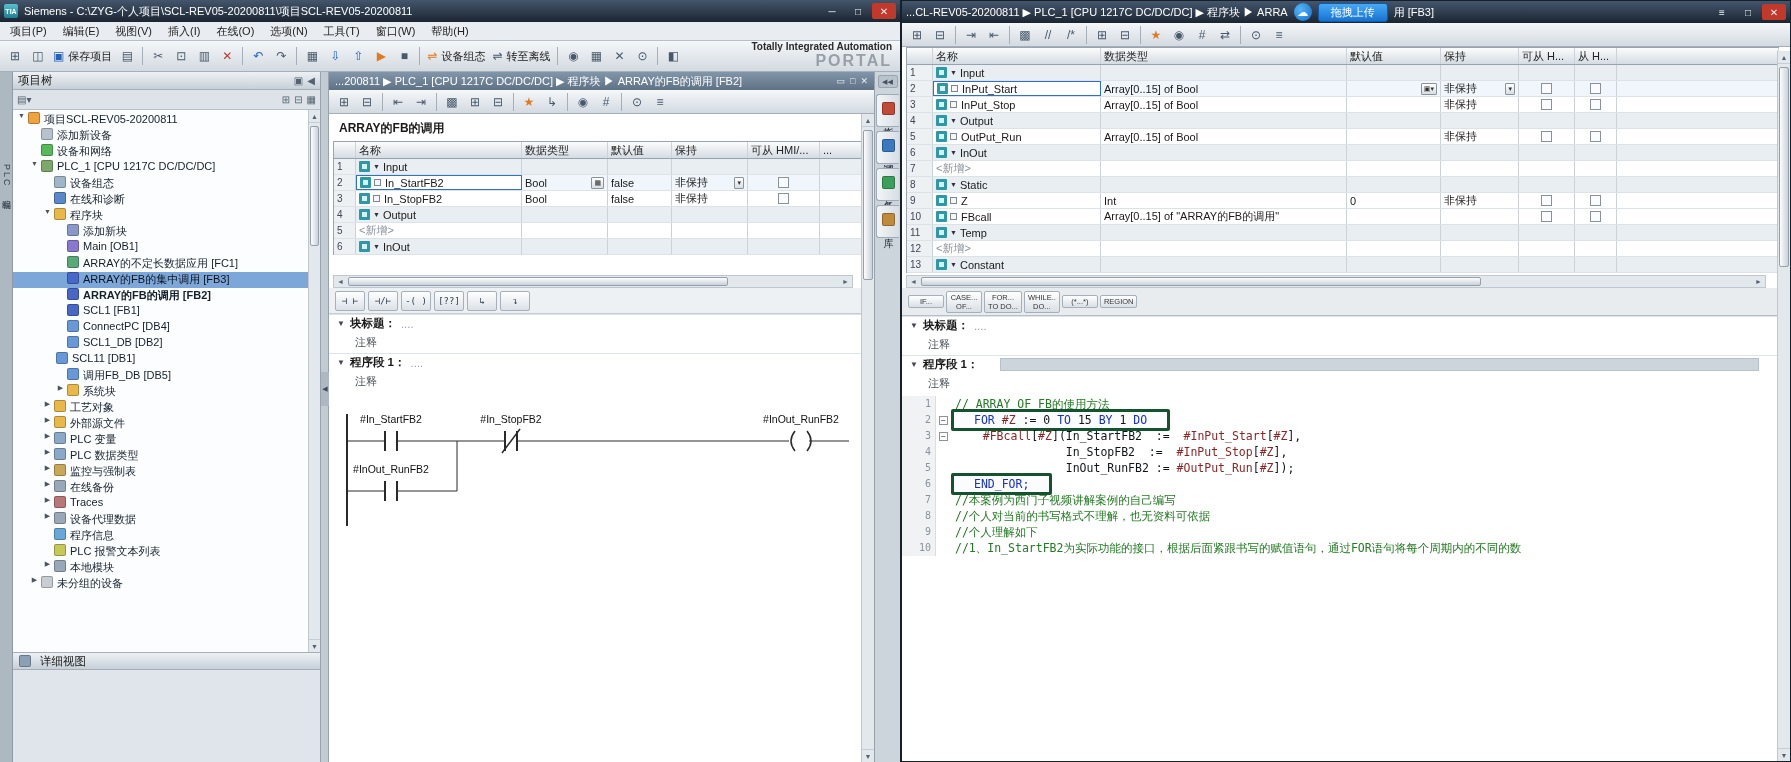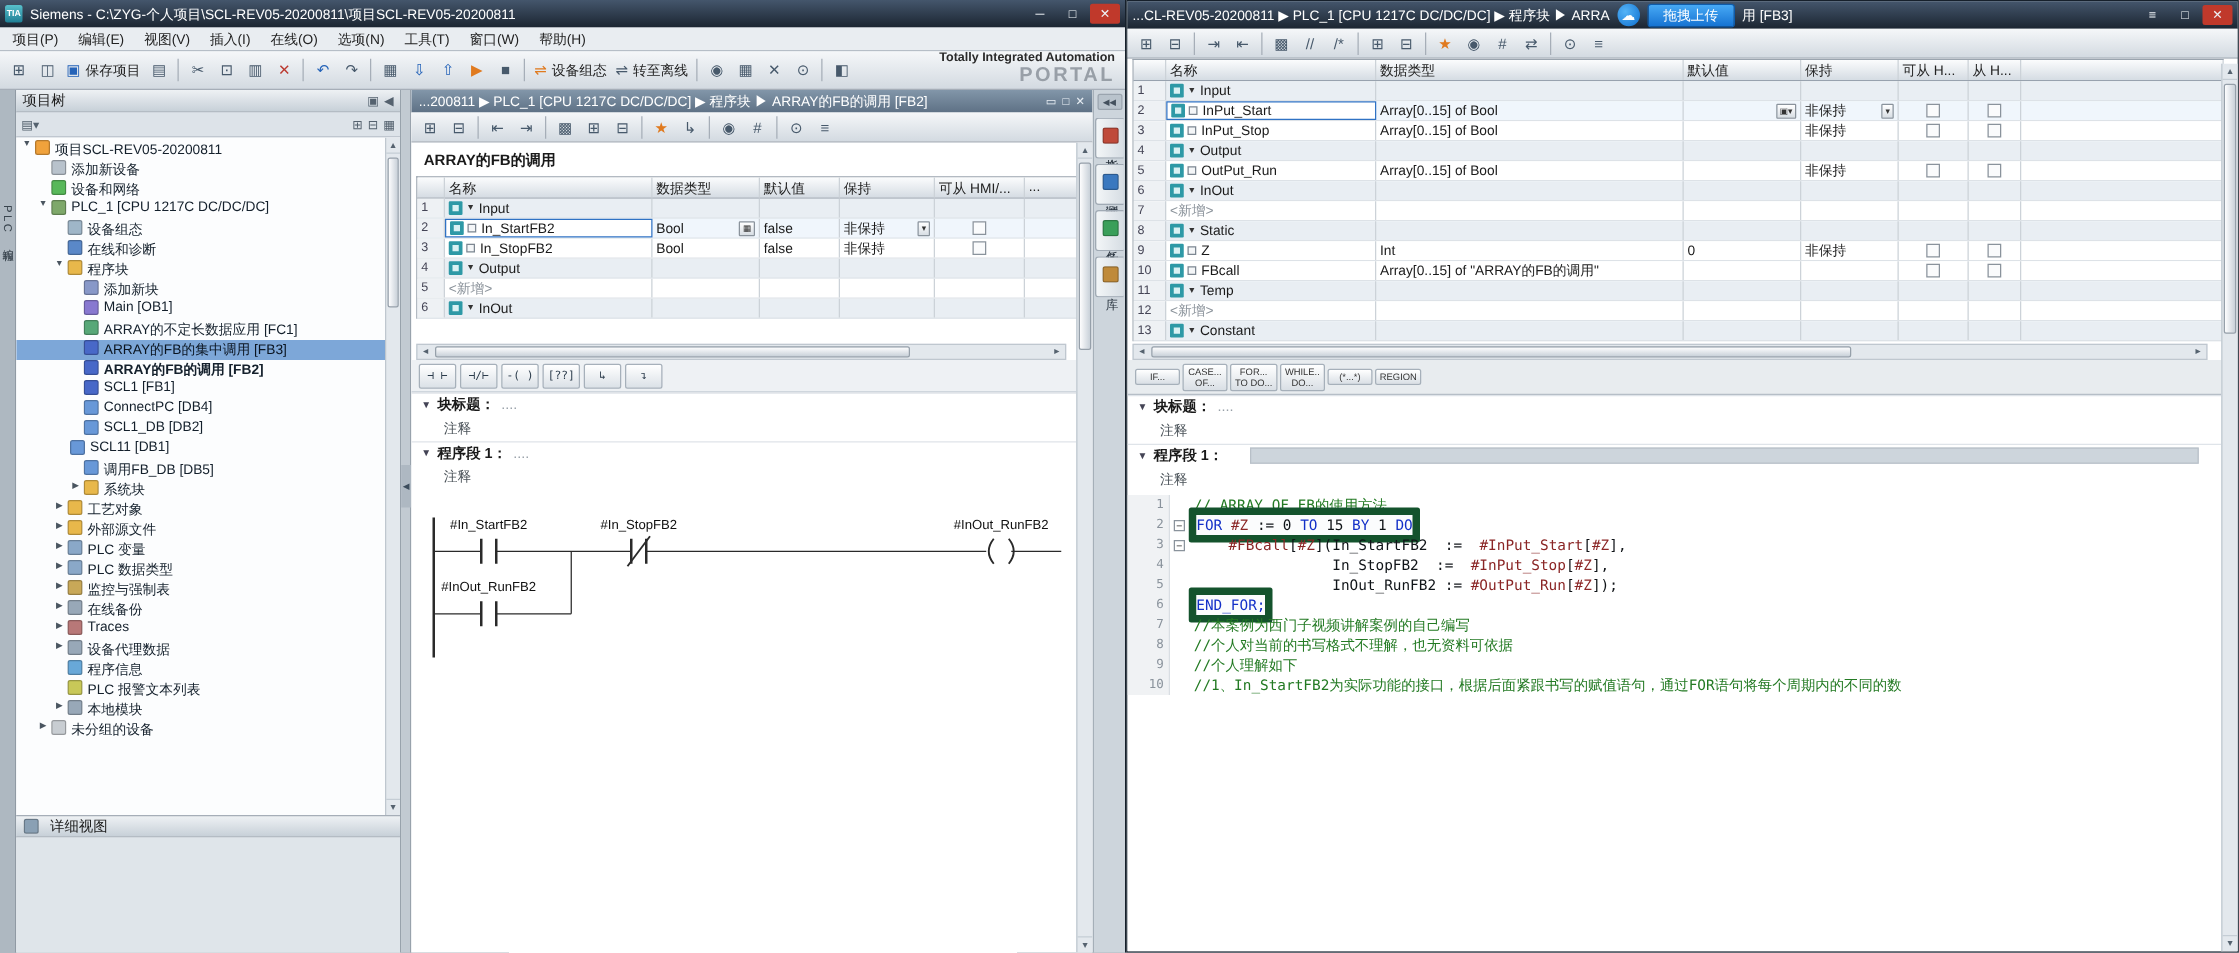--- a/index.html
+++ b/index.html
@@ -107,21 +107,21 @@
   
   .rw-content{flex:1;background:#fff;position:relative;overflow:hidden;display:flex;flex-direction:column;padding-right:13px}
   .rw-scroll{position:absolute;right:0;top:0;bottom:0;width:13px;background:#e3e8ed;border-left:1px solid #bfc7cf}
   
   .code-area{font-family:"DejaVu Sans Mono",monospace;font-size:11.5px;margin-top:2px}
   .code-line{display:flex;height:16px;line-height:16px;align-items:center}
   .gut{width:34px;text-align:right;color:#8a939c;font-size:10px;padding-right:4px;background:#f0f2f4;border-right:1px solid #d9dee3;height:100%}
   .fold,.fold-sp{width:15px;display:flex;align-items:center;justify-content:center;height:100%}
   .foldbox{width:9px;height:9px;border:1px solid #8a939c;background:#fff;font-size:8px;line-height:7px;text-align:center;color:#444}
   .code-body{white-space:pre;padding-left:4px}
-  .stmt-box{border:6px solid #14532d;border-radius:2px;background:#fbfcfd;padding:0 0}
+  .stmt-box{border:3px solid #14532d;border-radius:2px;background:#fbfcfd;padding:0 20px}
   .tk-kw{color:#1330c8}
   .tk-comment{color:#237a23}
   .tk-var{color:#8a2525}
   .tk-plain{color:#101418}
 </style>
 </head>
 <body>
 
 <div class="window" id="win-left">
   <div class="titlebar">

